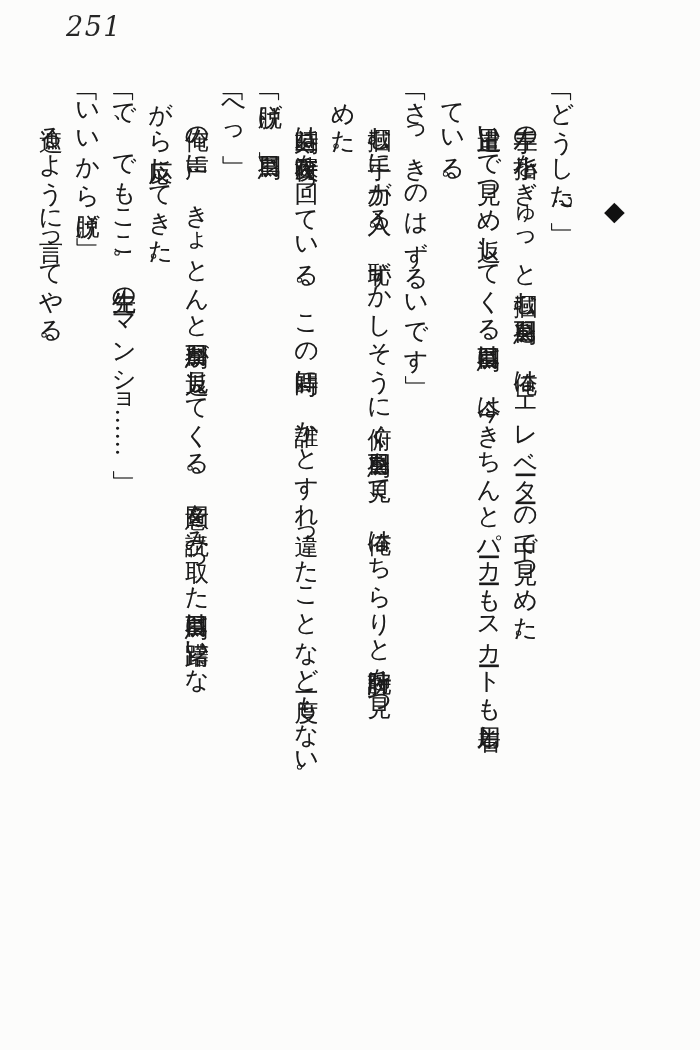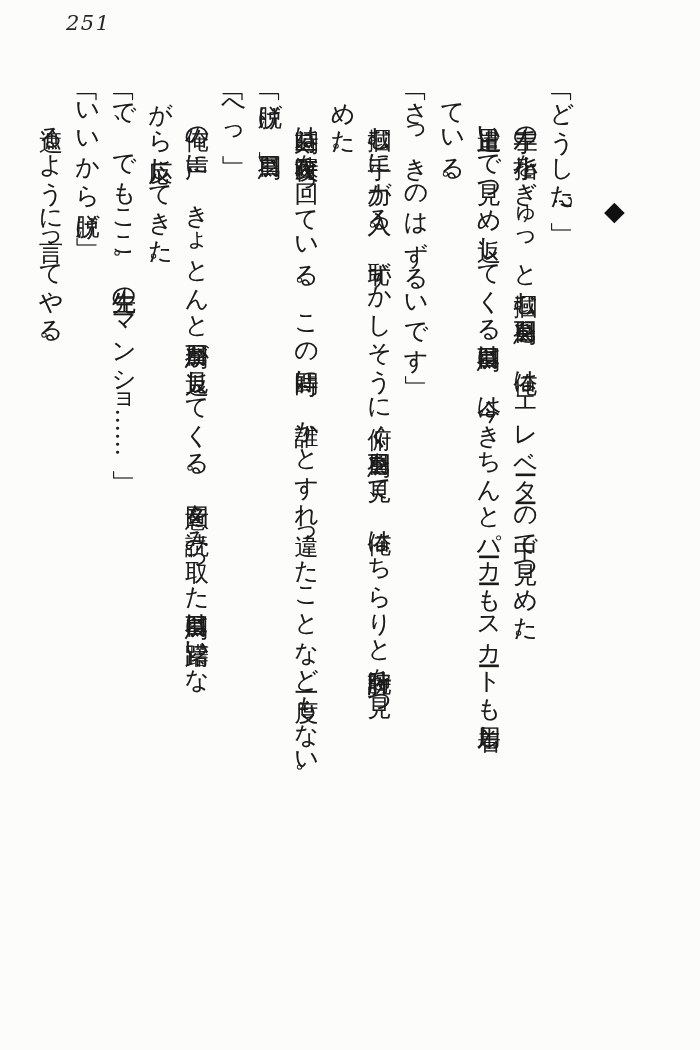--- a/index.html
+++ b/index.html
@@ -16,21 +16,21 @@
   }
   .page {
     position: absolute;
     inset: 0;
     background: #fcfcfb;
   }
   .page-number {
     position: absolute;
     top: 11px;
     left: 66px;
-    font-size: 21px;
+    font-size: 27px;
     font-style: italic;
     letter-spacing: 1.5px;
     color: #262626;
   }
   .scene-break {
     position: absolute;
     top: 197px;
     left: 604px;
     font-size: 27px;
     line-height: 1;

